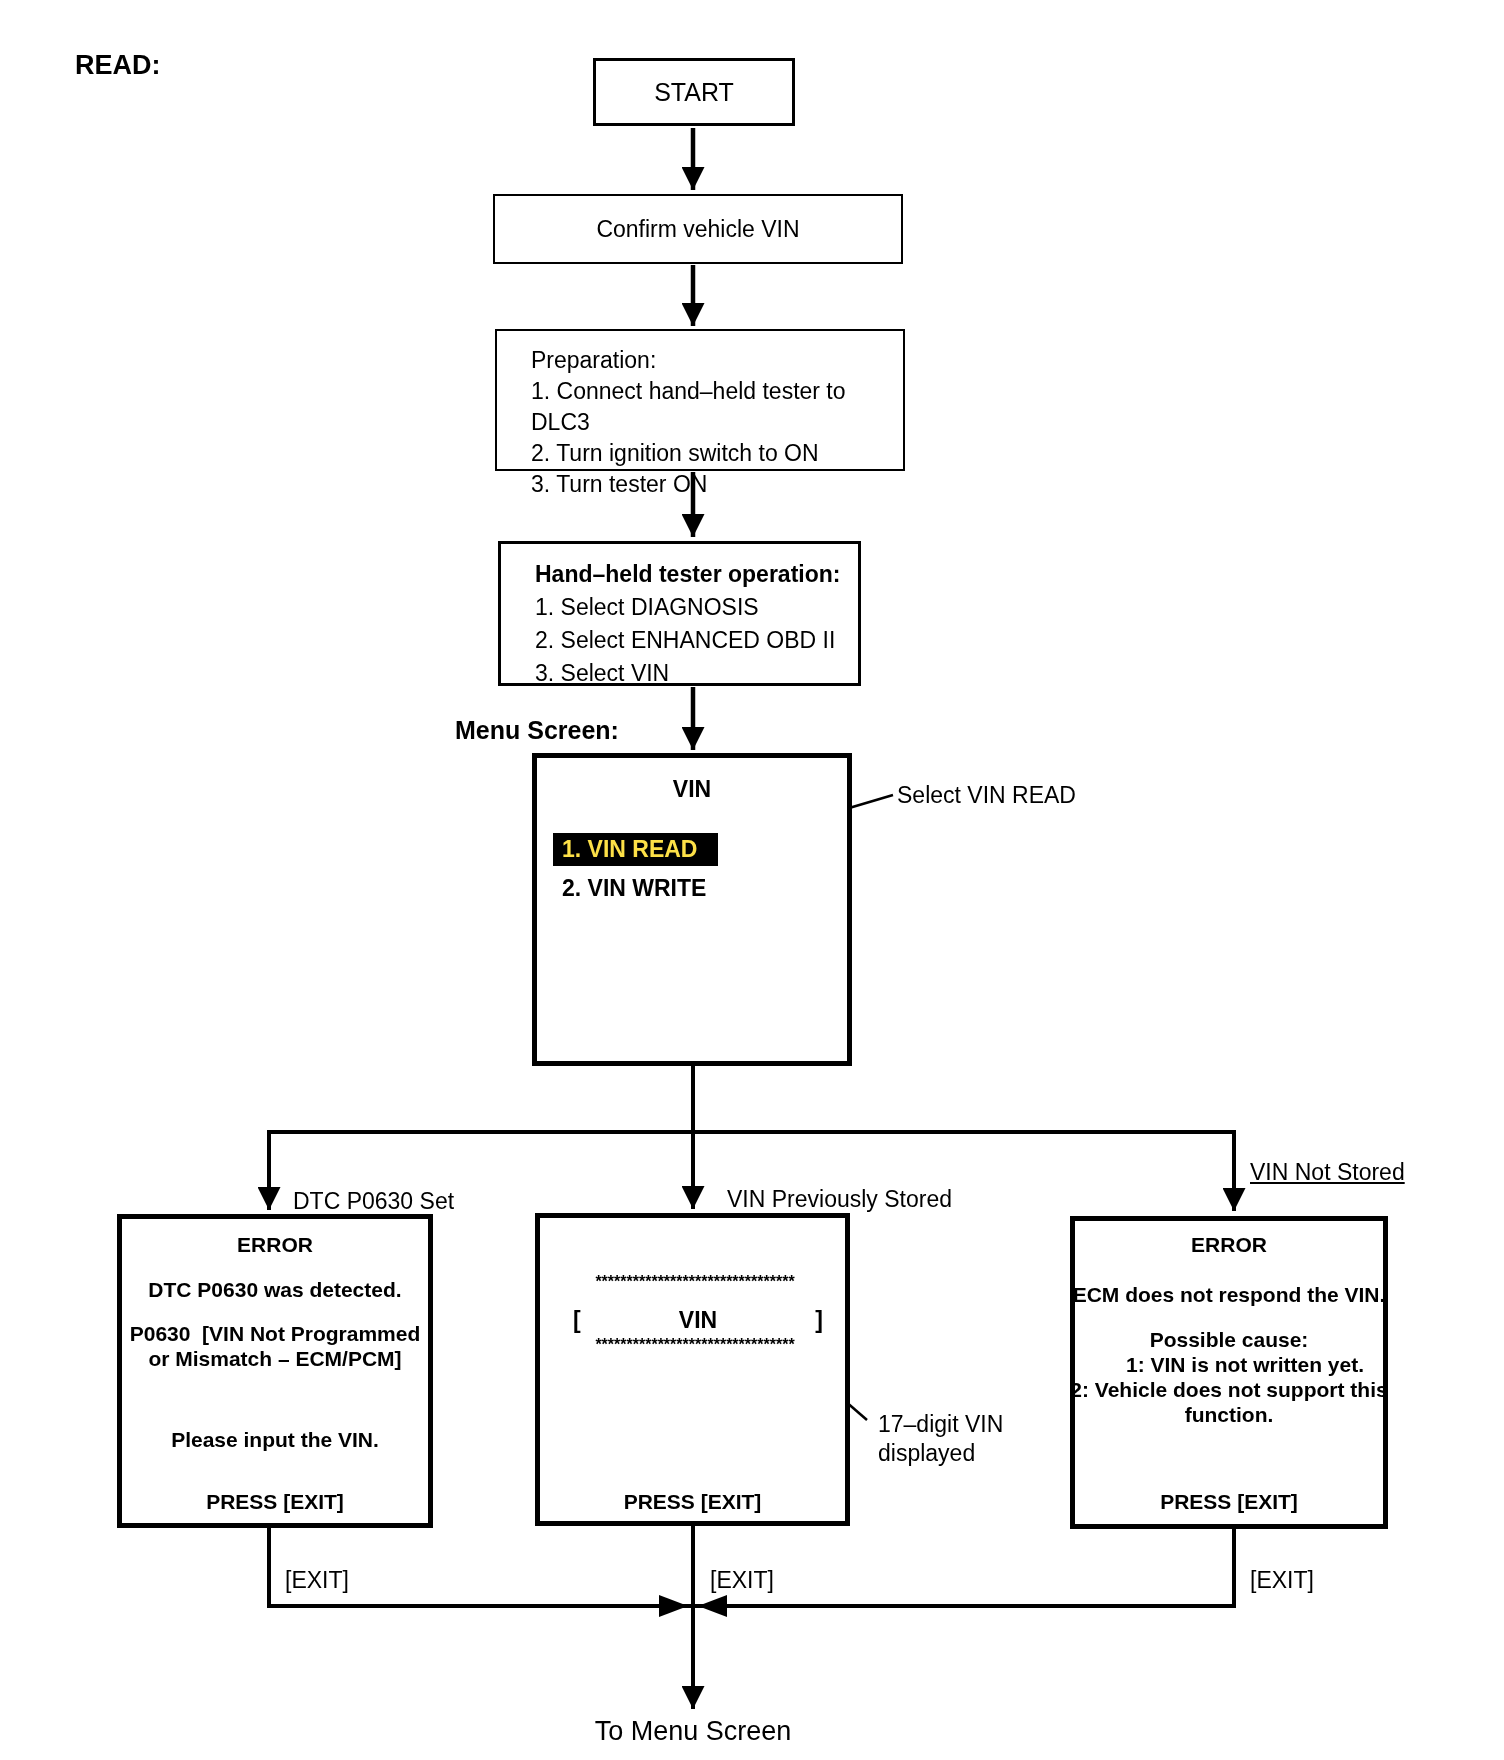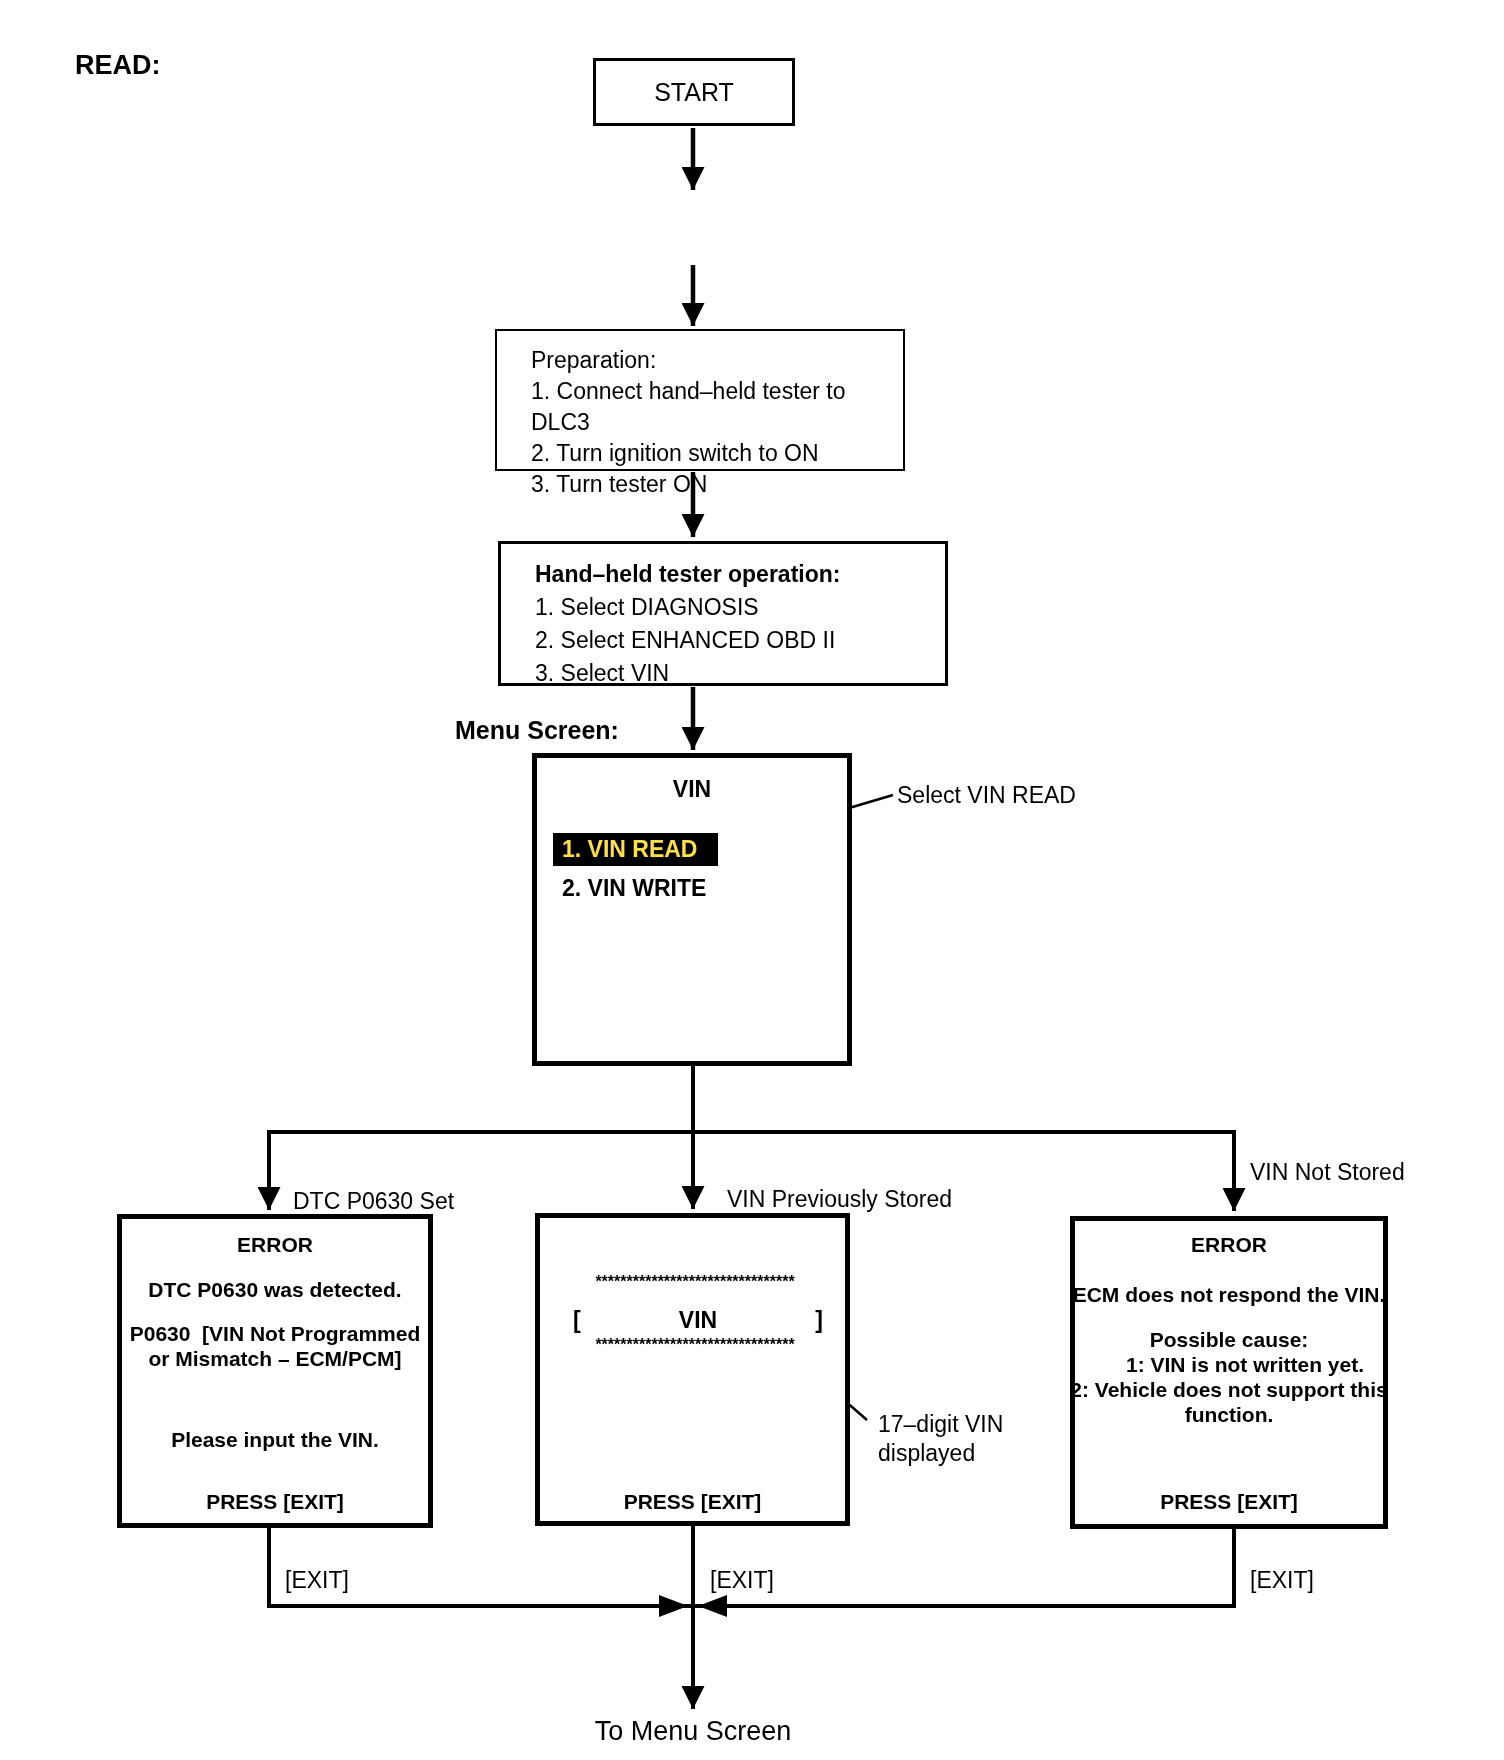--- a/index.html
+++ b/index.html
@@ -64,46 +64,49 @@
       <line x1="747" y1="1300" x2="867" y2="1404"></line>
     </g>
   </svg>
 
   <div class="abs bold" style="left:75px;top:34px;font-size:27px;">READ:</div>
 
   <div class="box b3 center-flex" style="left:593px;top:42px;width:202px;height:68px;font-size:25px;">
     <span>START</span>
   </div>
 
+  <div class="box center-flex t23" style="left:493px;top:178px;width:410px;height:70px;">
+    <span>Confirm vehicle VIN</span>
+  </div>
 
   <div class="box listbox" style="left:495px;top:313px;width:410px;height:142px;">
     <div>Preparation:</div>
     <div>1. Connect hand–held tester to DLC3</div>
     <div>2. Turn ignition switch to ON</div>
     <div>3. Turn tester ON</div>
   </div>
 
-  <div class="box b3 listbox" style="left:498px;top:525px;width:450px;height:145px;line-height:33px;">
+  <div class="box b3 listbox" style="left:498px;top:525px;width:363px;height:145px;line-height:33px;">
     <div class="bold">Hand–held tester operation:</div>
     <div>1. Select DIAGNOSIS</div>
     <div>2. Select ENHANCED OBD II</div>
     <div>3. Select VIN</div>
   </div>
 
   <div class="abs bold" style="left:455px;top:700px;font-size:25px;">Menu Screen:</div>
 
   <div class="box thick" style="left:532px;top:737px;width:320px;height:313px;"></div>
   <div class="abs ctr bold" style="left:532px;top:760px;width:320px;font-size:23px;">VIN</div>
   <div class="menu-item-selected" style="left:553px;top:817px;width:165px;height:33px;">1. VIN READ</div>
   <div class="abs bold" style="left:562px;top:859px;font-size:23px;">2. VIN WRITE</div>
   <div class="abs t23" style="left:897px;top:765px;">Select VIN READ</div>
 
   <div class="abs t23" style="left:293px;top:1171px;">DTC P0630 Set</div>
   <div class="abs t23" style="left:727px;top:1169px;">VIN Previously Stored</div>
-  <div class="abs t23" style="left:1250px;top:1142px;">VIN Not Stored</div>
+  <div class="abs t23" style="left:1250px;top:1142px;text-decoration:underline;">VIN Not Stored</div>
 
   <div class="box thick" style="left:117px;top:1198px;width:316px;height:314px;"></div>
   <div class="abs ctr t21b" style="left:117px;top:1216px;width:316px;">ERROR</div>
   <div class="abs ctr t21b" style="left:117px;top:1261px;width:316px;">DTC P0630 was detected.</div>
   <div class="abs ctr t21b prewrap" style="left:117px;top:1305px;width:316px;">P0630  [VIN Not Programmed</div>
   <div class="abs ctr t21b" style="left:117px;top:1330px;width:316px;">or Mismatch – ECM/PCM]</div>
   <div class="abs ctr t21b" style="left:117px;top:1411px;width:316px;">Please input the VIN.</div>
   <div class="abs ctr t21b" style="left:117px;top:1473px;width:316px;">PRESS [EXIT]</div>
 
   <div class="box thick" style="left:535px;top:1197px;width:315px;height:313px;"></div>

